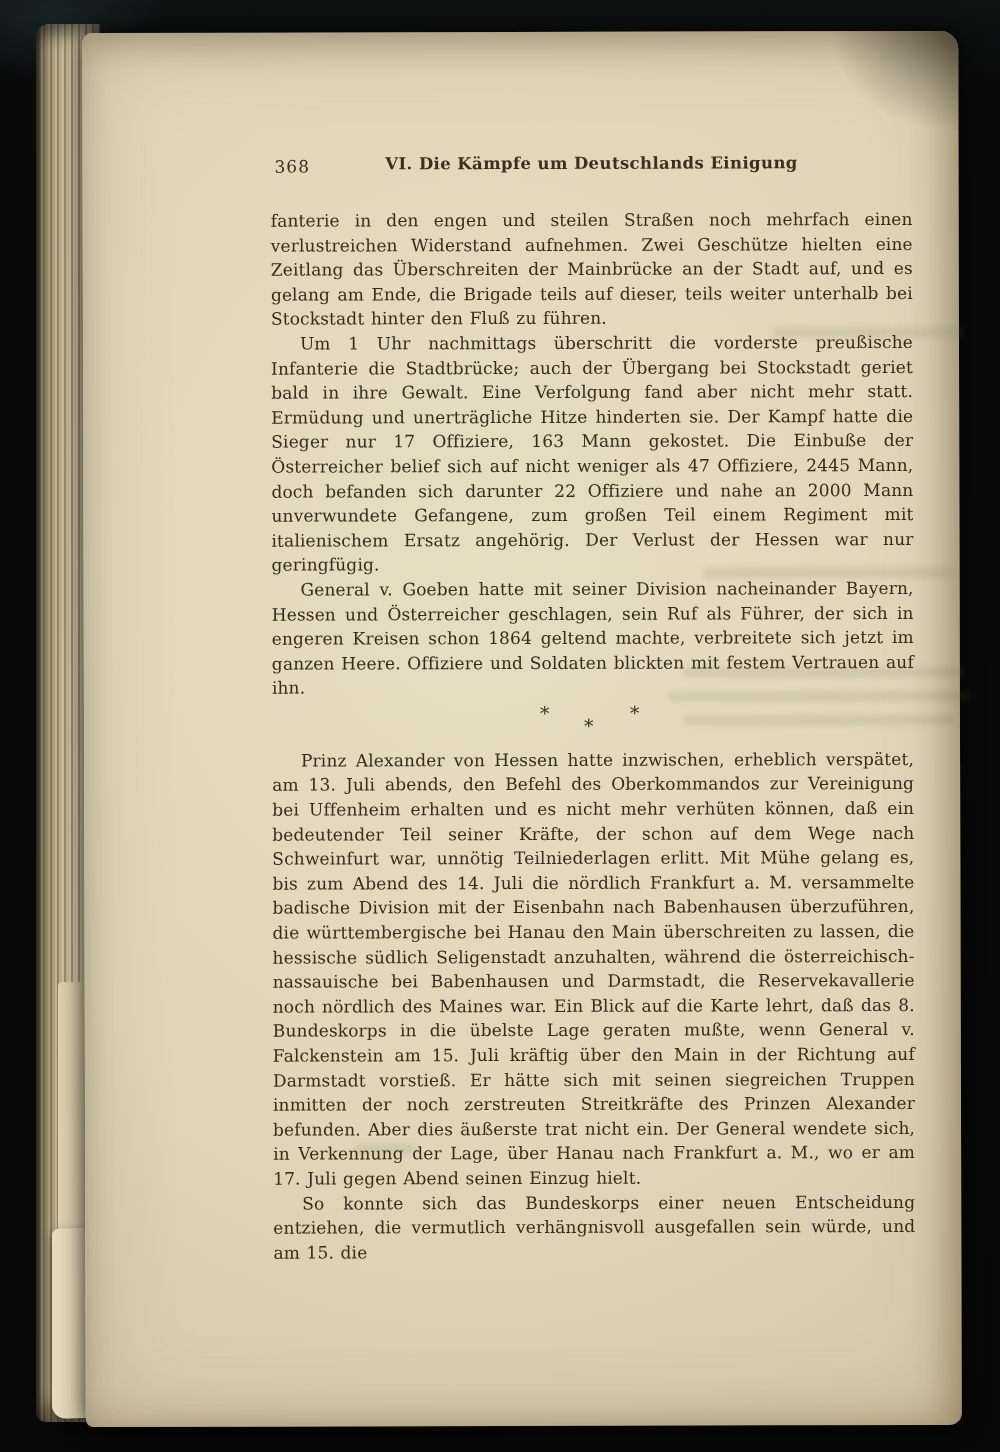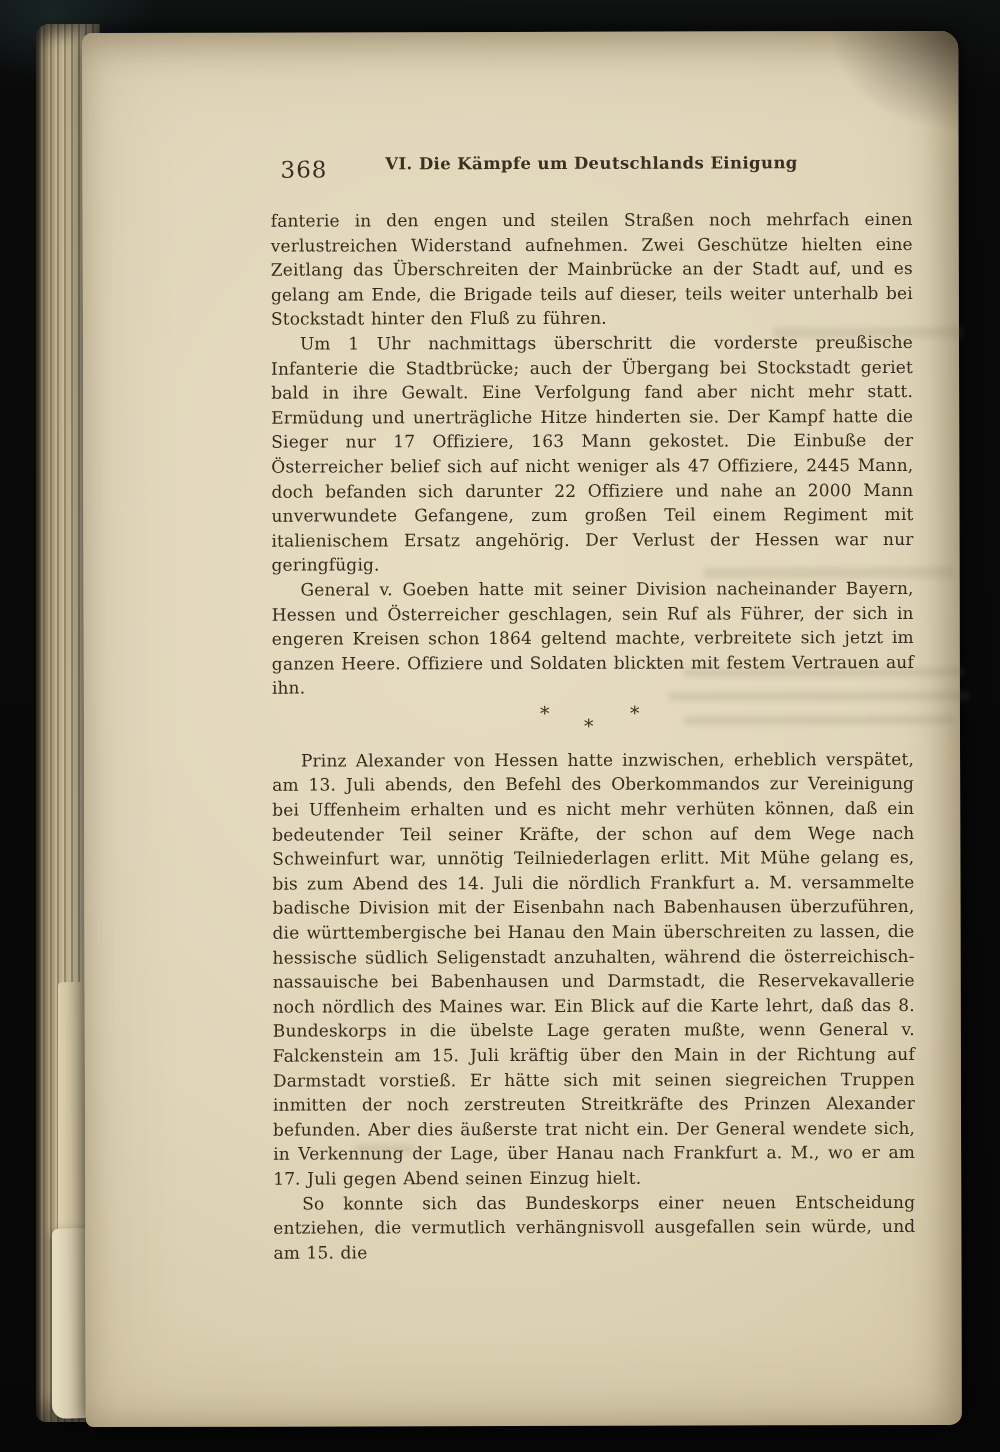--- a/index.html
+++ b/index.html
@@ -56,22 +56,22 @@
     background:radial-gradient(80% 80% at 100% 0%, rgba(20,16,10,0.55), transparent 70%);
     border-radius:0 18px 0 0;
   }
   
   .textblock{
     position:absolute;left:188px;top:122px;width:642px;
     color:#352a1d;
   }
   .header{position:relative;height:30px;margin-bottom:24px;}
   .page-number{
-    position:absolute;left:10px;top:2px;
-    font-size:23px;letter-spacing:1px;color:#3a2f21;
+    position:absolute;left:4px;top:2px;
+    font-size:17px;letter-spacing:1px;color:#3a2f21;
   }
   .chapter-title{
     text-align:center;font-size:16.5px;font-weight:700;
     letter-spacing:0.4px;color:#3a2f21;
   }
   .body-text p{
     margin:0;
     font-size:17px;
     line-height:24.6px;
     text-align:justify;

